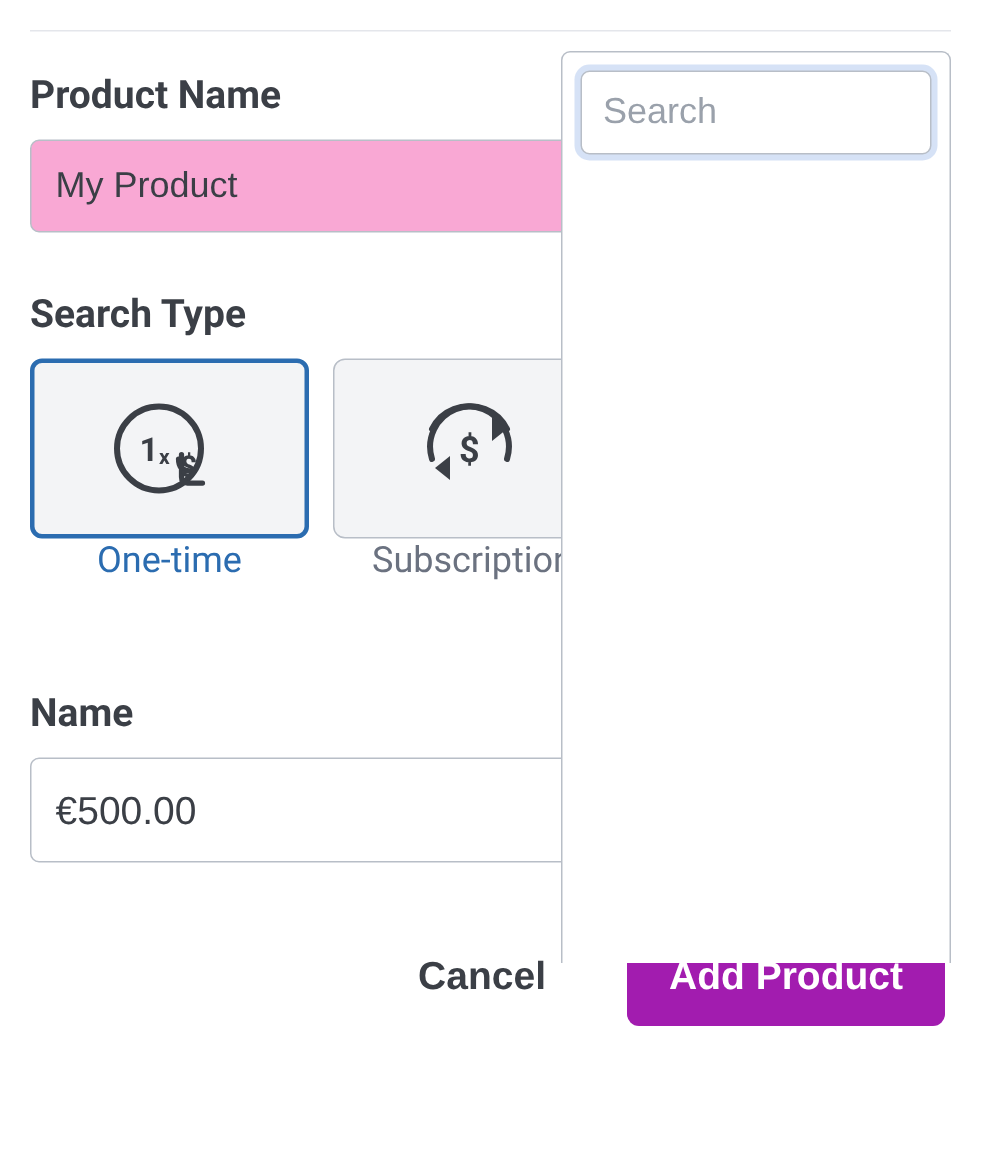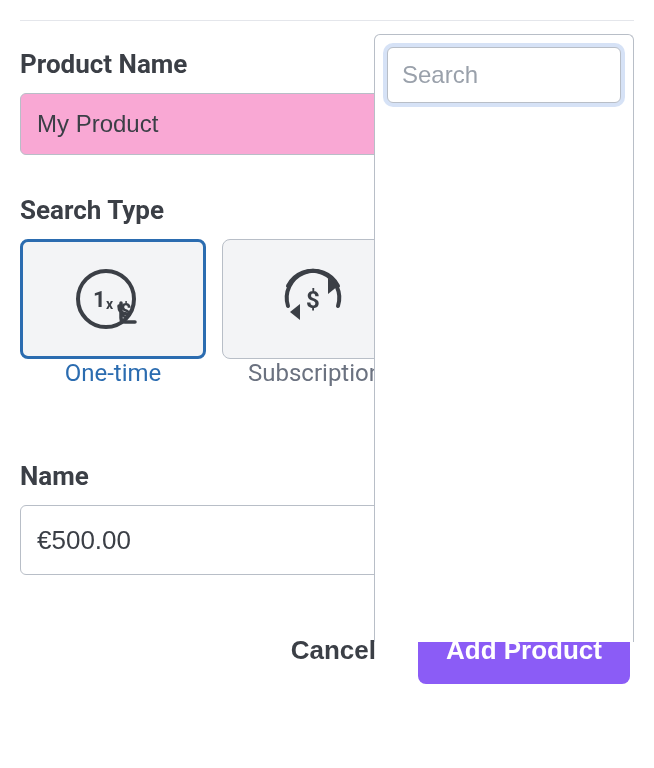--- a/index.html
+++ b/index.html
@@ -155,35 +155,35 @@
     font-size: 26px;
     color: #6b7280;
     padding: 20px 22px;
     cursor: pointer;
   }
 
   .actions {
     display: flex;
     justify-content: flex-end;
     align-items: center;
-    gap: 34px;
+    gap: 46px;
     margin-top: 42px;
     padding-right: 4px;
   }
   .btn-cancel {
     background: none;
     border: none;
     font-size: 26px;
     font-weight: 700;
     color: #3b3f46;
     cursor: pointer;
     padding: 10px 8px;
   }
   .btn-primary {
-    background: #8b5cf6;
+    background: #a21caf;
     border: none;
     color: #fff;
     font-size: 26px;
     font-weight: 700;
     padding: 18px 28px;
     border-radius: 8px;
     cursor: pointer;
   }
 
   .gap-40 { margin-top: 40px; }

